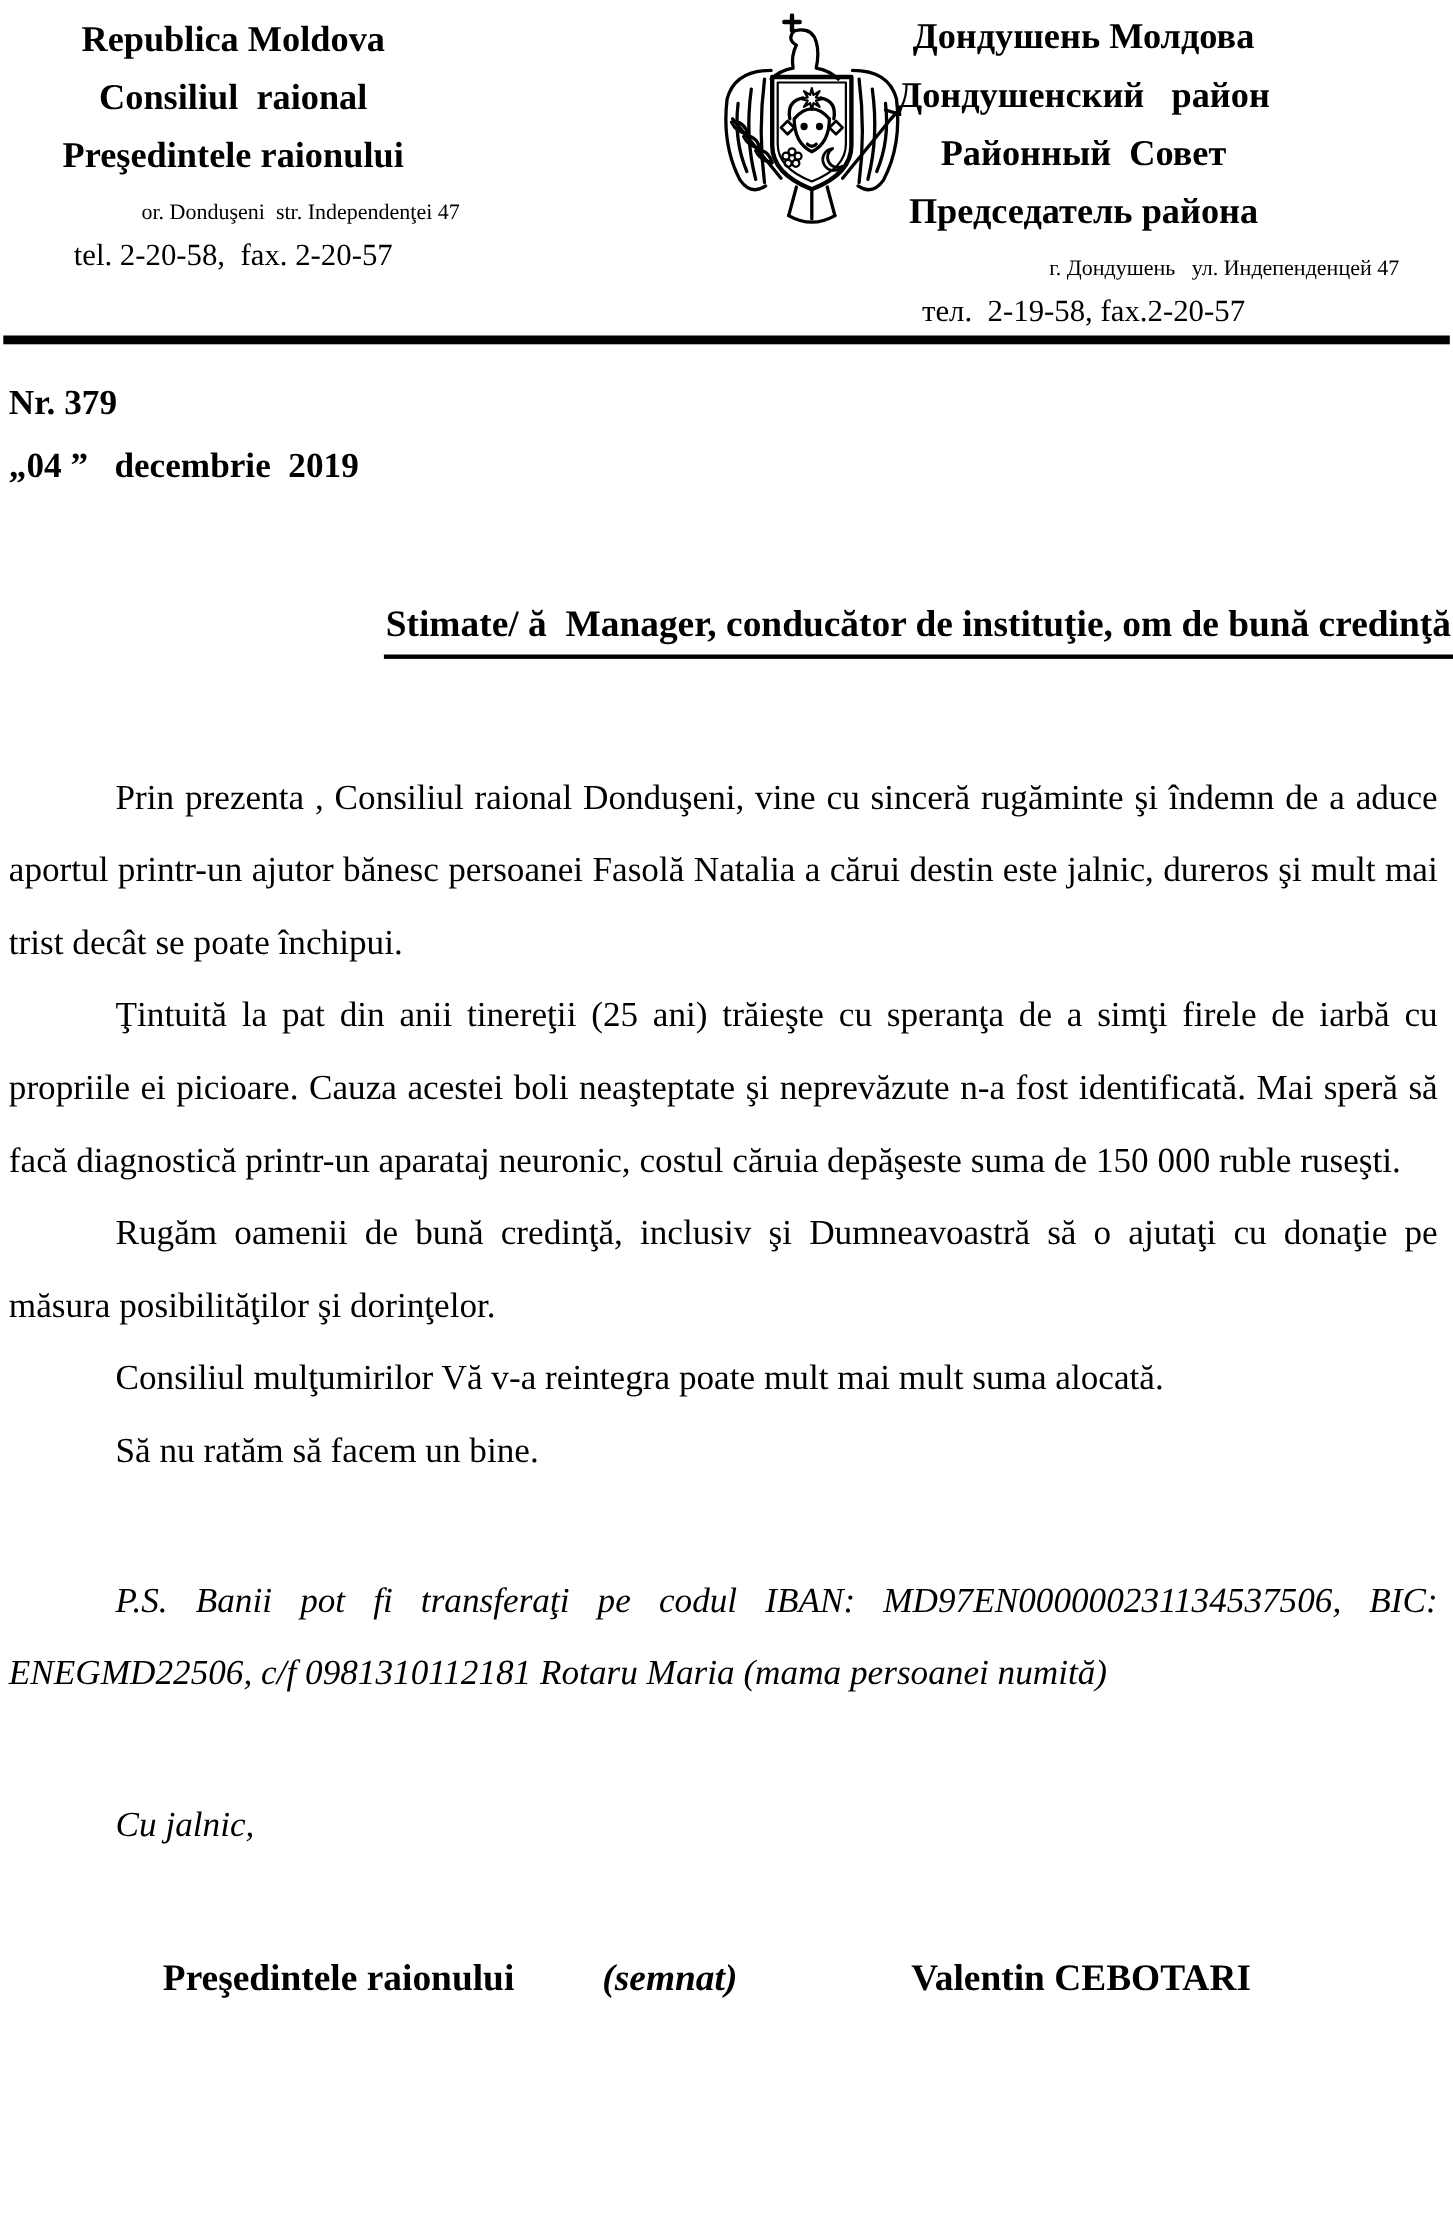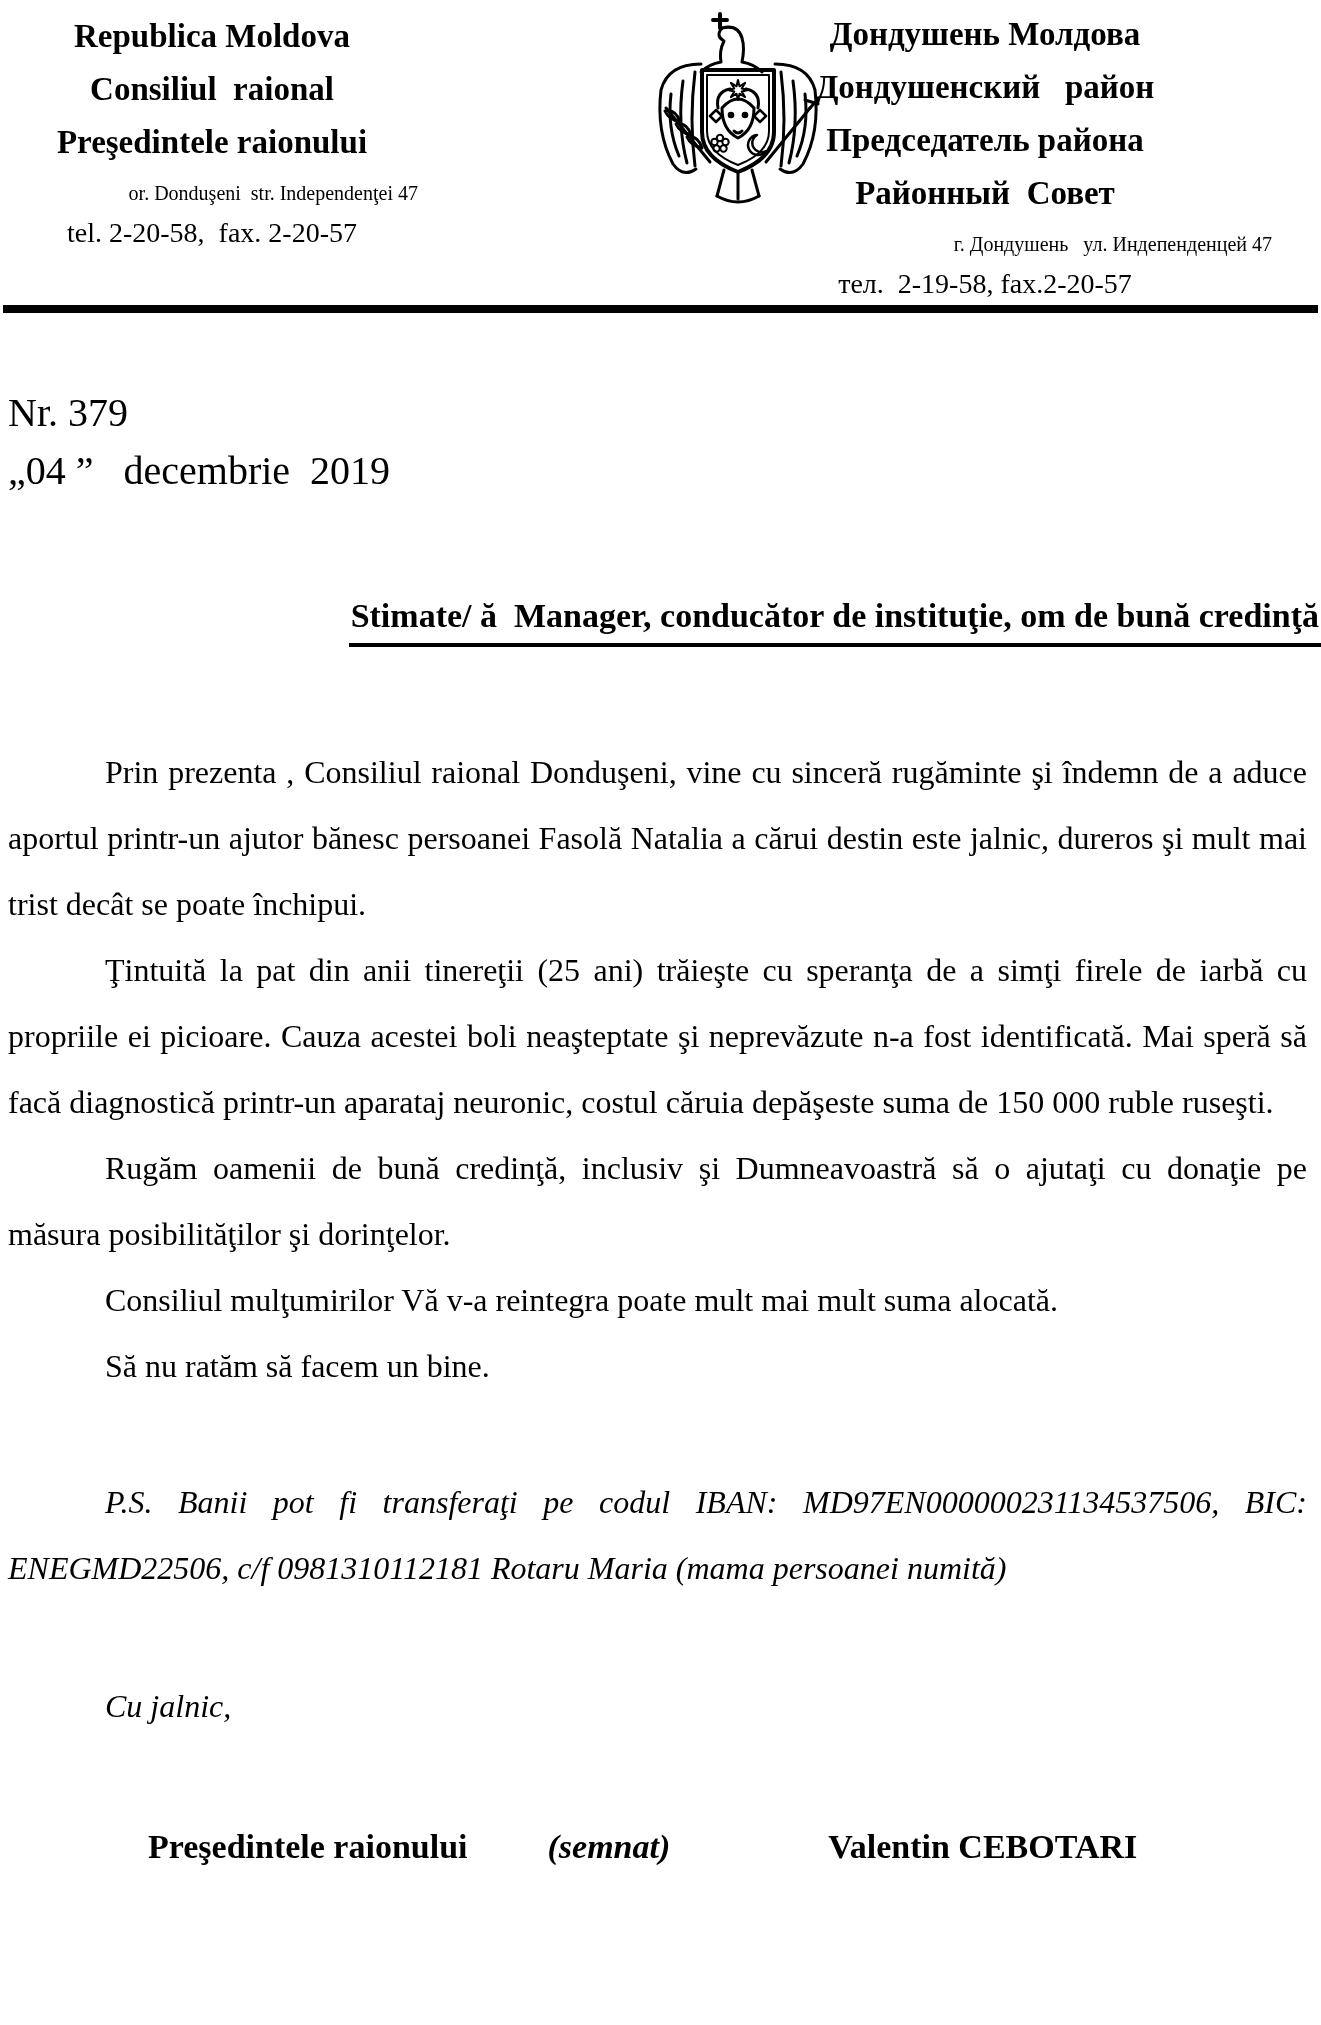--- a/index.html
+++ b/index.html
@@ -20,21 +20,21 @@
   .lh-right { position:absolute; left:698px; top:8px;  width:574px; text-align:center; }
   .org-line  { font-weight:bold; font-size:33px; line-height:53px; }
   .addr-line { font-size:20px; line-height:40px; margin-top:4px;text-align:right; }
   .phone-line{ font-size:28px; line-height:40px; }
   .emblem { position:absolute; left:650px; top:12px; width:178px; height:194px; }
   .emblem svg { width:100%; height:100%; }
 
   .rule { height:8px; background:#000; margin:0 3px; }
 
   
-  .ref { margin:80px 0 0 8px; font-weight:normal; font-size:40px; }
+  .ref { margin:32px 0 0 8px; font-weight:bold; font-size:32px; }
   .ref-nr   { line-height:40px; }
   .ref-date { line-height:40px; margin-top:18px; }
 
   
   .title-wrap { text-align:right; margin-top:104px; }
   .title {
     display:inline-block;
     font-weight:bold; font-size:34px; line-height:42px;
     border-bottom:4px solid #000;
     padding:0 2px 6px 2px;
@@ -131,22 +131,22 @@
           </g>
 
           <path d="M107,123 a10,10 0 1,0 9,16 a7,7 0 1,1 -9,-16 z" stroke-width="2.5"></path>
         </g>
       </svg>
     </div>
 
     <div class="lh-right">
       <div class="org-line pre">Дондушень Молдова</div>
       <div class="org-line pre">Дондушенский   район</div>
+      <div class="org-line pre">Районный  Совет</div>
       <div class="org-line pre">Председатель района</div>
-      <div class="org-line pre">Районный  Совет</div>
       <div class="addr-line pre">г. Дондушень   ул. Индепенденцей 47</div>
       <div class="phone-line pre">тел.  2-19-58, fax.2-20-57</div>
     </div>
   </div>
 
   <div class="rule"></div>
 
   <div class="ref">
     <div class="ref-nr pre">Nr. 379</div>
     <div class="ref-date pre">„04 ”   decembrie  2019</div>

